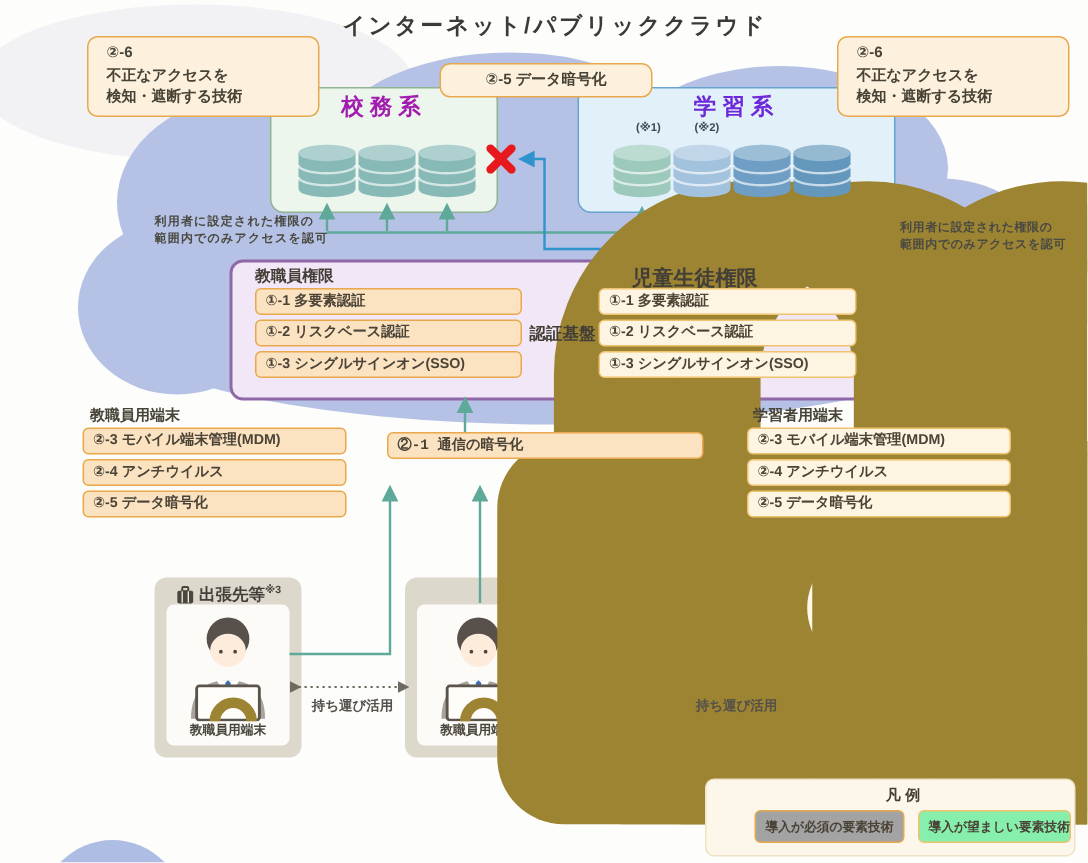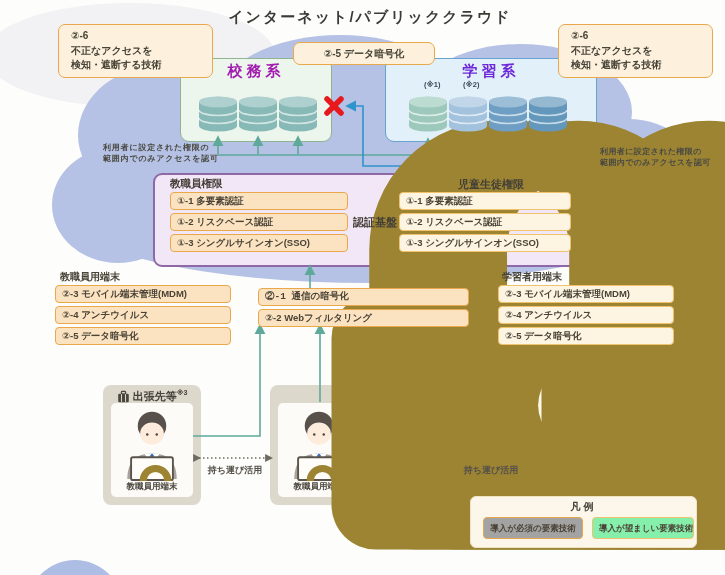--- a/index.html
+++ b/index.html
@@ -54,21 +54,21 @@
     <div class="systitle" style="color:#a21caf;">校務系</div>
   </div>
   <div class="sysbox" style="left:385px;top:58px;width:210px;height:82px;background:#E2F0F9;border:1.5px solid #66A3CE;">
     <div class="systitle" style="color:#6d28d9;">学習系</div>
   </div>
   <div class="dbnote" style="left:424px;top:80px;">(※1)</div>
   <div class="dbnote" style="left:463px;top:80px;">(※2)</div>
 
   <div class="sysbox" style="left:153px;top:173px;width:422px;height:90px;background:#F2E7F6;border:2px solid #8F68A8;z-index:1;"></div>
   <div class="abs" style="left:170px;top:177px;width:178px;font-size:10.5px;font-weight:bold;z-index:3;">教職員権限</div>
-  <div class="abs" style="left:405px;top:177px;width:172px;text-align:center;font-size:11px;font-weight:bold;z-index:3;">児童生徒権限</div>
+  <div class="abs" style="left:421px;top:177px;width:172px;font-size:14px;font-weight:bold;z-index:3;">児童生徒権限</div>
   <div class="abs" style="left:170px;top:192px;width:178px;z-index:3;">
     <div class="obox">①-1 多要素認証</div>
     <div class="obox">①-2 リスクベース認証</div>
     <div class="obox">①-3 シングルサインオン(SSO)</div>
   </div>
   <div class="abs" style="left:352px;top:215px;width:46px;text-align:center;font-size:11px;font-weight:bold;z-index:3;">認証基盤</div>
   <div class="abs" style="left:399px;top:192px;width:172px;z-index:3;">
     <div class="obox light">①-1 多要素認証</div>
     <div class="obox light">①-2 リスクベース認証</div>
     <div class="obox light">①-3 シングルサインオン(SSO)</div>
@@ -96,21 +96,20 @@
   </div>
 
   <div class="grouptitle" style="left:60px;top:270px;">教職員用端末</div>
   <div class="abs" style="left:55px;top:285px;width:176px;z-index:3;">
     <div class="obox">②-3 モバイル端末管理(MDM)</div>
     <div class="obox">②-4 アンチウイルス</div>
     <div class="obox">②-5 データ暗号化</div>
   </div>
   <div class="abs" style="left:258px;top:288px;width:211px;z-index:3;">
     <div class="obox" style="margin-bottom:4px;font-family:Liberation Mono, monospace;">②-1 通信の暗号化</div>
-    <div class="obox" style="margin-top:-1px;">②-2 Webフィルタリング</div>
   </div>
   <div class="grouptitle" style="left:502px;top:270px;">学習者用端末</div>
   <div class="abs" style="left:498px;top:285px;width:176px;z-index:3;">
     <div class="obox light">②-3 モバイル端末管理(MDM)</div>
     <div class="obox light">②-4 アンチウイルス</div>
     <div class="obox light">②-5 データ暗号化</div>
   </div>
 
   <div class="locbox" style="left:103px;top:385px;">
     <div class="lochead">
@@ -169,21 +168,21 @@
       <svg class="abs" style="left:6px;top:2px;" width="70" height="76" viewBox="0 0 70 80">
           <use href="#sym-student"></use>
         </svg>
       <div class="devlabel">学習者用端末</div>
     </div>
   </div>
 
   <div class="carry" style="left:196px;top:464px;width:78px;">持ち運び活用</div>
   <div class="carry" style="left:450px;top:464px;width:82px;">持ち運び活用</div>
 
-  <div class="abs" style="left:470px;top:496px;width:225px;height:50px;background:#FCF7EA;border:1px solid #EFE3C4;border-radius:6px;z-index:3;">
+  <div class="abs" style="left:470px;top:519px;width:225px;height:50px;background:#FCF7EA;border:1px solid #EFE3C4;border-radius:6px;z-index:3;padding-left:20px;">
     <div style="text-align:center;margin-top:3px;font-size:10px;font-weight:bold;letter-spacing:3px;">凡例</div>
     <div style="display:flex;gap:9px;margin:3px 0 0 12px;">
       <div class="obox" style="width:100px;text-align:center;font-size:8.5px;line-height:20px;margin:0;background:#a3a3a3;">導入が必須の要素技術</div>
       <div class="obox light" style="width:102px;text-align:center;font-size:8.5px;line-height:20px;margin:0;background:#86efac;">導入が望ましい要素技術</div>
     </div>
   </div>
 
   <svg class="layer" width="725" height="575" style="z-index:2;">
     <defs>
       <marker id="ah-g" viewBox="0 0 8 8" refX="6" refY="4" markerWidth="7" markerHeight="7" orient="auto">

